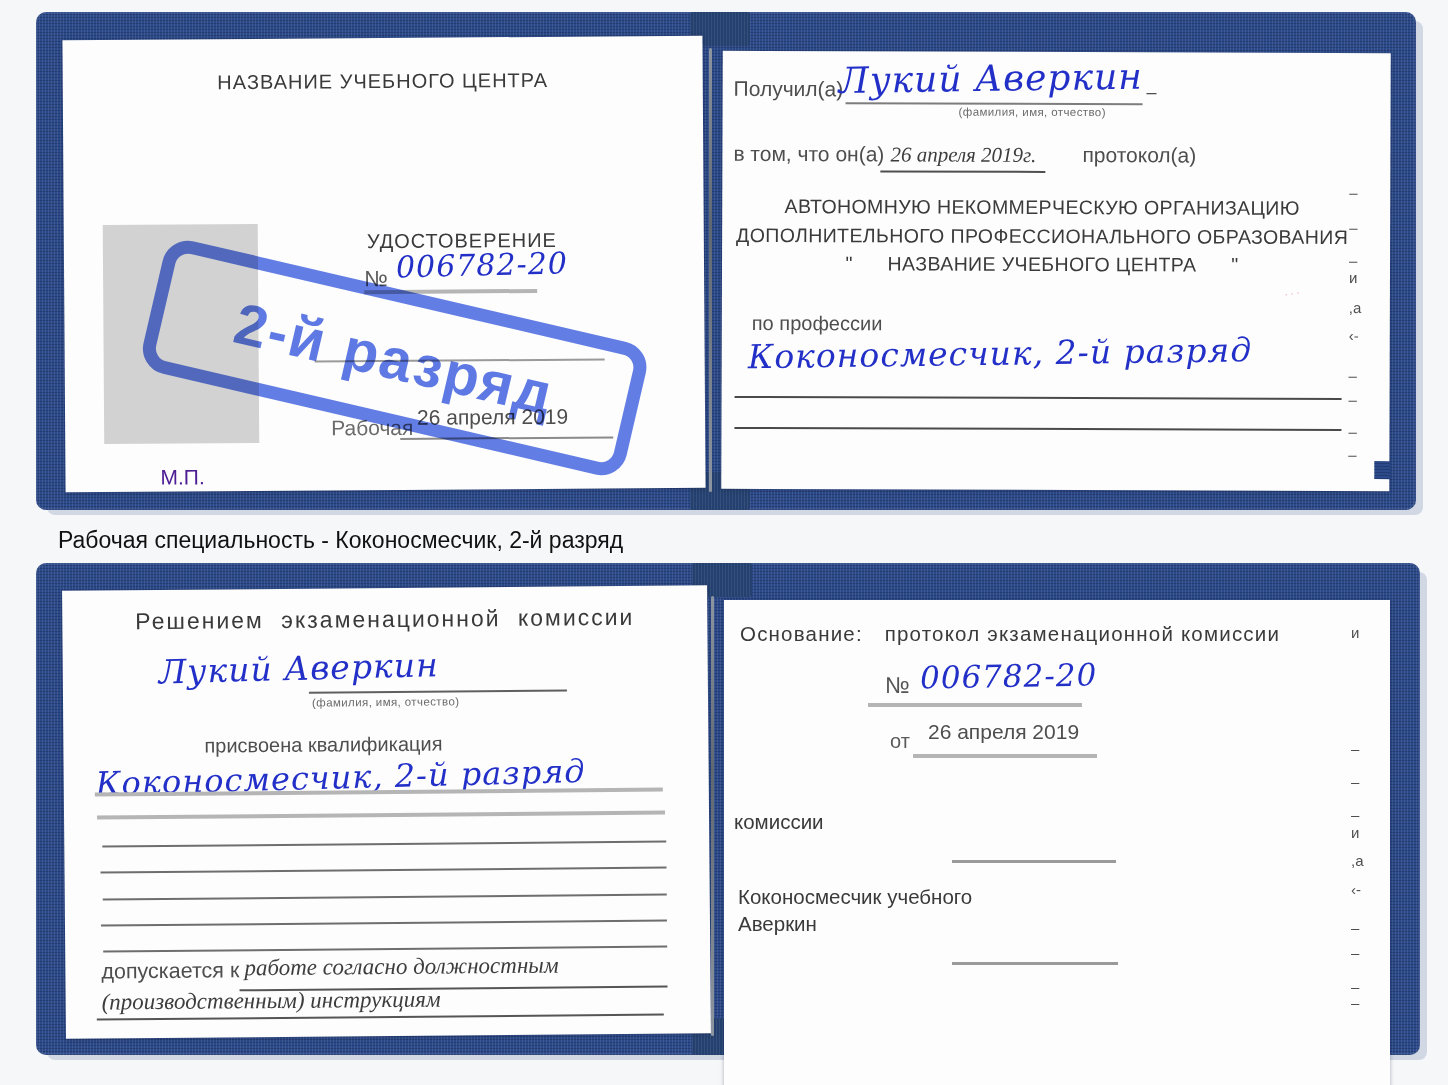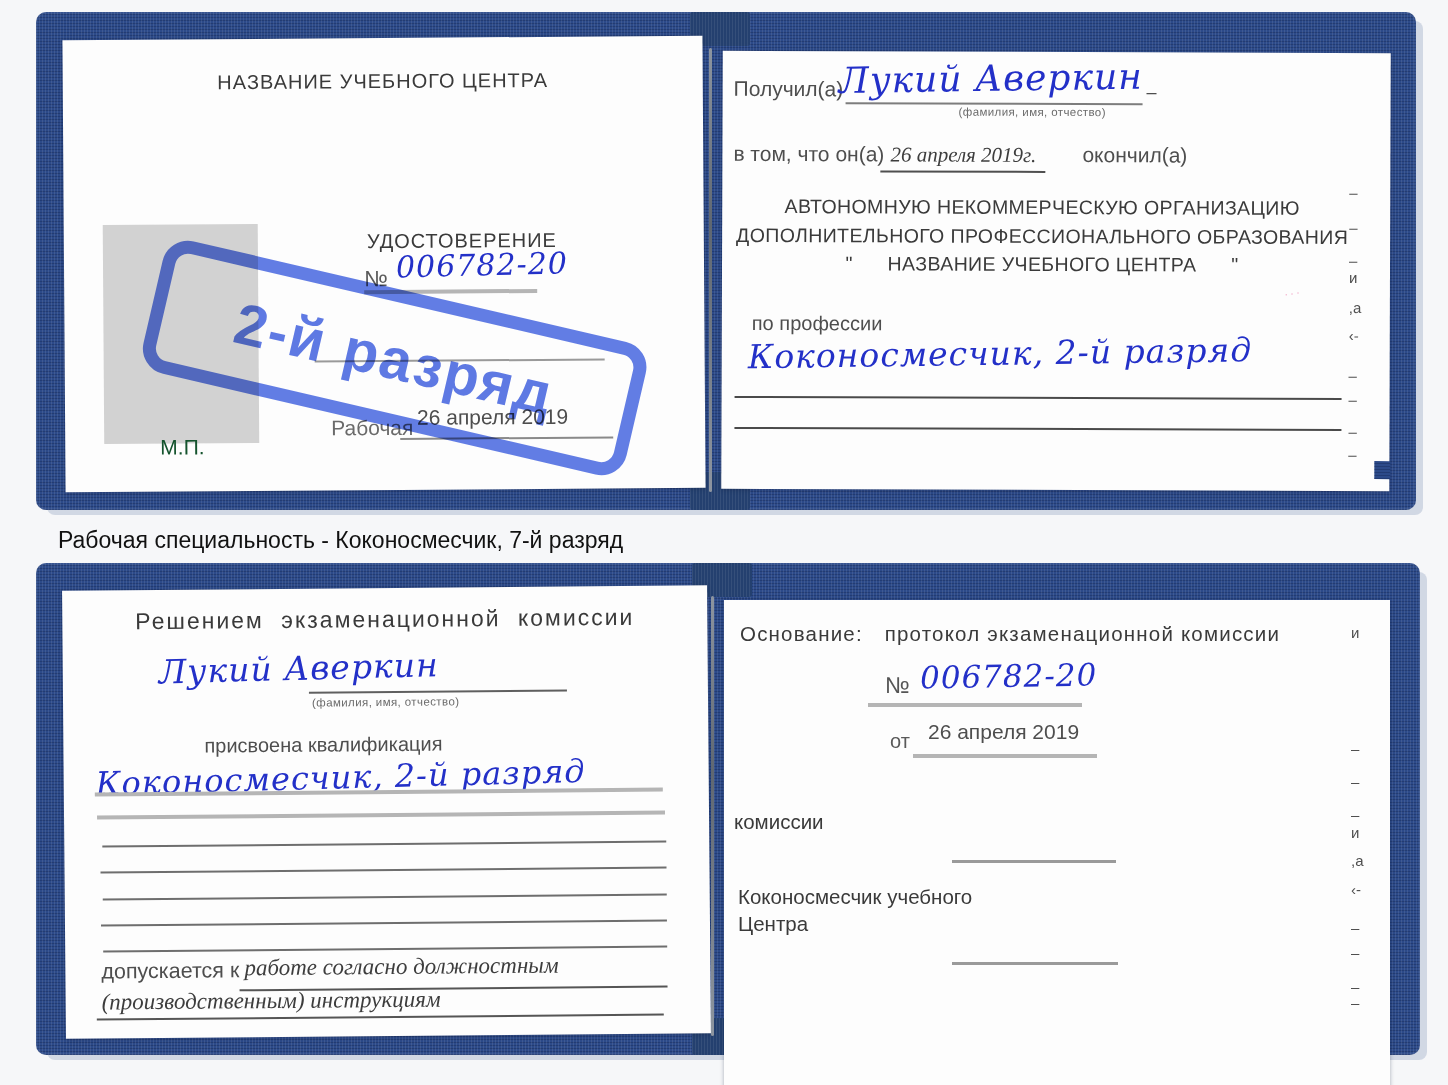--- a/index.html
+++ b/index.html
@@ -71,42 +71,42 @@
     <div class="typed" style="left:300px;top:228px;font-size:22px;color:#5a5a5a;">№</div>
     <div class="hw" style="left:332px;top:210px;font-size:30px;">006782-20</div>
     <div class="rule gray" style="left:300px;top:252px;width:173px;"></div>
 
     <div class="rule thin" style="left:250px;top:322px;width:290px;background:#9a9a9a;"></div>
 
     <div class="typed" style="left:266px;top:378px;font-size:21px;color:#6a6a6a;">Рабочая</div>
     <div class="typed" style="left:352px;top:368px;font-size:21px;">26 апреля 2019</div>
     <div class="rule thin" style="left:335px;top:400px;width:213px;background:#8a8a8a;"></div>
 
-    <div class="typed dark" style="left:95px;top:396px;font-size:21px;color:#14532d;">М.П.</div>
+    <div class="typed dark" style="left:95px;top:426px;font-size:21px;color:#4c1d95;">М.П.</div>
 
     <div class="stamp">
       <span>2-й разряд</span>
     </div>
   </div>
 
   <div class="fold" style="left:709px;top:48px;height:444px;"></div>
 
   <div class="page" style="left:722px;top:52px;width:668px;height:438px;transform:rotate(0.2deg);">
     <div class="notch" style="right:-1px;bottom:12px;width:16px;height:18px;"></div>
 
     <div class="typed" style="left:11px;top:26px;font-size:21px;">Получил(а)</div>
     <div class="hw" style="left:116px;top:6px;font-size:36px;">Лукий Аверкин</div>
     <div class="rule thin" style="left:123px;top:51px;width:297px;background:#7d7d7d;"></div>
     <div class="hint" style="left:236px;top:54px;">(фамилия, имя, отчество)</div>
     <div class="typed" style="left:424px;top:30px;font-size:18px;">–</div>
 
     <div class="typed" style="left:11px;top:91px;font-size:21px;">в том, что он(а)</div>
     <div class="fill-italic" style="left:168px;top:91px;font-size:21px;text-align:right;">26 апреля 2019г.</div>
     <div class="rule thin" style="left:158px;top:119px;width:165px;background:#4f4f4f;height:2px;"></div>
-    <div class="typed" style="left:360px;top:91px;font-size:21px;">окончил(а)</div>
+    <div class="typed" style="left:360px;top:91px;font-size:21px;">протокол(а)</div>
 
     <div class="typed dark center" style="left:0;top:144px;width:640px;font-size:19.5px;letter-spacing:.4px;">АВТОНОМНУЮ НЕКОММЕРЧЕСКУЮ ОРГАНИЗАЦИЮ</div>
     <div class="typed dark center" style="left:0;top:173px;width:640px;font-size:19.5px;letter-spacing:.4px;">ДОПОЛНИТЕЛЬНОГО ПРОФЕССИОНАЛЬНОГО ОБРАЗОВАНИЯ</div>
     <div class="typed dark center" style="left:0;top:201px;width:640px;font-size:19.5px;letter-spacing:.4px;white-space:pre;">"      НАЗВАНИЕ УЧЕБНОГО ЦЕНТРА      "</div>
 
     <div class="typed" style="left:30px;top:261px;font-size:20px;">по профессии</div>
     <div class="hw" style="left:26px;top:282px;font-size:33px;">Коконосмесчик, 2-й разряд</div>
 
     <div class="rule" style="left:13px;top:345px;width:607px;background:#4a4a4a;"></div>
     <div class="rule" style="left:13px;top:376px;width:607px;background:#4a4a4a;"></div>
@@ -118,21 +118,21 @@
     <span class="mark" style="top:246px;">,а</span>
     <span class="mark" style="top:274px;">‹-</span>
     <span class="mark" style="top:314px;">–</span>
     <span class="mark" style="top:338px;">–</span>
     <span class="mark" style="top:370px;">–</span>
     <span class="mark" style="top:393px;">–</span>
   </div>
 
   <div class="smudge">···</div>
 
-  <div class="caption">Рабочая специальность - Коконосмесчик, 7-й разряд</div>
+  <div class="caption">Рабочая специальность - Коконосмесчик, 2-й разряд</div>
 
   <div class="cover" style="left:36px;top:563px;width:1384px;height:492px;"></div>
   <div class="spine-tab" style="left:692px;top:563px;width:60px;height:34px;"></div>
   <div class="spine-tab" style="left:692px;top:1018px;width:60px;height:37px;"></div>
 
   <div class="page" style="left:64px;top:588px;width:645px;height:448px;transform:rotate(-0.5deg);">
     <div class="typed dark center" style="left:0;top:18px;width:645px;font-size:23px;letter-spacing:2px;word-spacing:9px;">Решением экзаменационной комиссии</div>
 
     <div class="hw" style="left:96px;top:60px;font-size:33px;">Лукий Аверкин</div>
     <div class="rule thin" style="left:246px;top:103px;width:258px;background:#5f5f5f;"></div>
@@ -172,21 +172,21 @@
     <div class="rule gray" style="left:144px;top:103px;width:214px;"></div>
 
     <div class="typed" style="left:166px;top:130px;font-size:20px;color:#5a5a5a;">от</div>
     <div class="typed" style="left:204px;top:120px;font-size:21px;">26 апреля 2019</div>
     <div class="rule gray" style="left:189px;top:154px;width:184px;"></div>
 
     <div class="typed dark" style="left:10px;top:210px;font-size:20.5px;">комиссии</div>
     <div class="rule sig" style="left:228px;top:260px;width:164px;"></div>
 
     <div class="typed dark" style="left:14px;top:285px;font-size:20.5px;">Коконосмесчик учебного</div>
-    <div class="typed dark" style="left:14px;top:312px;font-size:20.5px;">Центра</div>
+    <div class="typed dark" style="left:14px;top:312px;font-size:20.5px;">Аверкин</div>
     <div class="rule sig" style="left:228px;top:362px;width:166px;"></div>
 
     <span class="mark" style="top:24px;">и</span>
     <span class="mark" style="top:140px;">–</span>
     <span class="mark" style="top:173px;">–</span>
     <span class="mark" style="top:206px;">–</span>
     <span class="mark" style="top:224px;">и</span>
     <span class="mark" style="top:252px;">,а</span>
     <span class="mark" style="top:281px;">‹-</span>
     <span class="mark" style="top:319px;">–</span>

